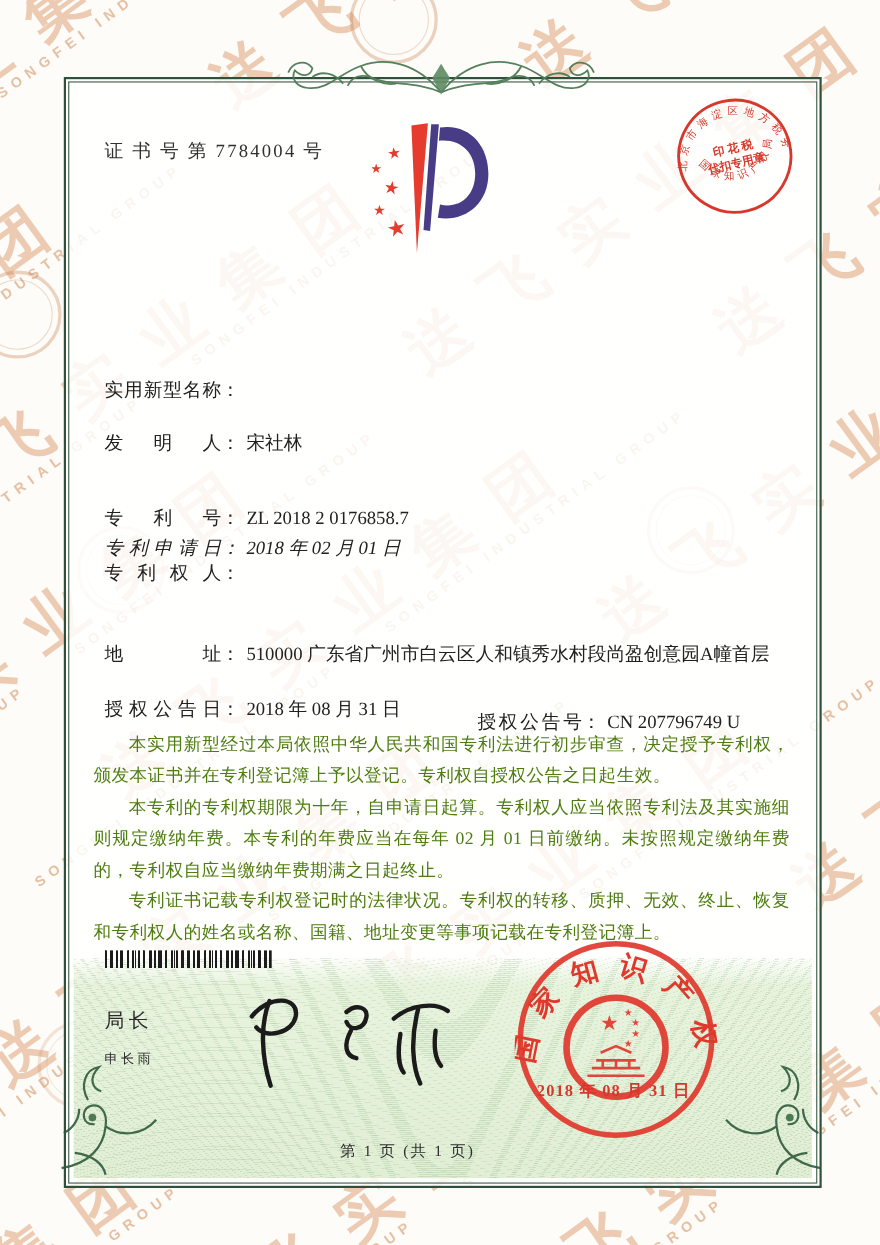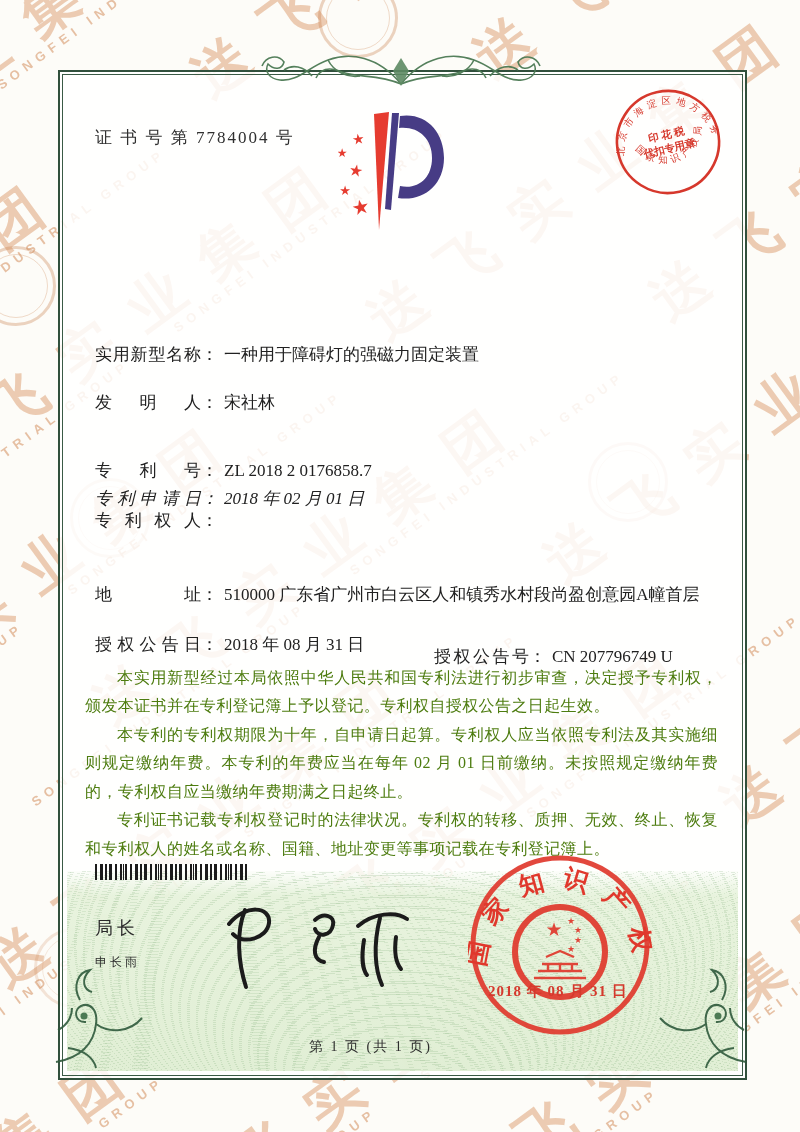--- a/index.html
+++ b/index.html
@@ -204,21 +204,20 @@
       <textPath href="#taxBottomArc" startOffset="8%">国家知识产权局</textPath>
     </text>
     <text x="58" y="54" font-size="10.5" fill="#d6382c" text-anchor="middle" font-weight="bold">印 花 税</text>
     <text x="58" y="68" font-size="10.5" fill="#d6382c" text-anchor="middle" font-weight="bold">代扣专用章</text>
   </svg>
 
 
   <div class="abs field-row" style="top:343px;">
     <span class="f-label">实用新型名称</span>
       <span class="f-colon">：</span>
-    <span class="f-value">一种用于障碍灯的强磁力固定装置</span>
   </div>
   <div class="abs field-row" style="top:391px;">
     <span class="f-label">发明人</span>
       <span class="f-colon">：</span>
     <span class="f-value">宋社林</span>
   </div>
   <div class="abs field-row" style="top:415px;margin-top:44px;">
     <span class="f-label">专利号</span>
       <span class="f-colon">：</span>
     <span class="f-value">ZL 2018 2 0176858.7</span>

